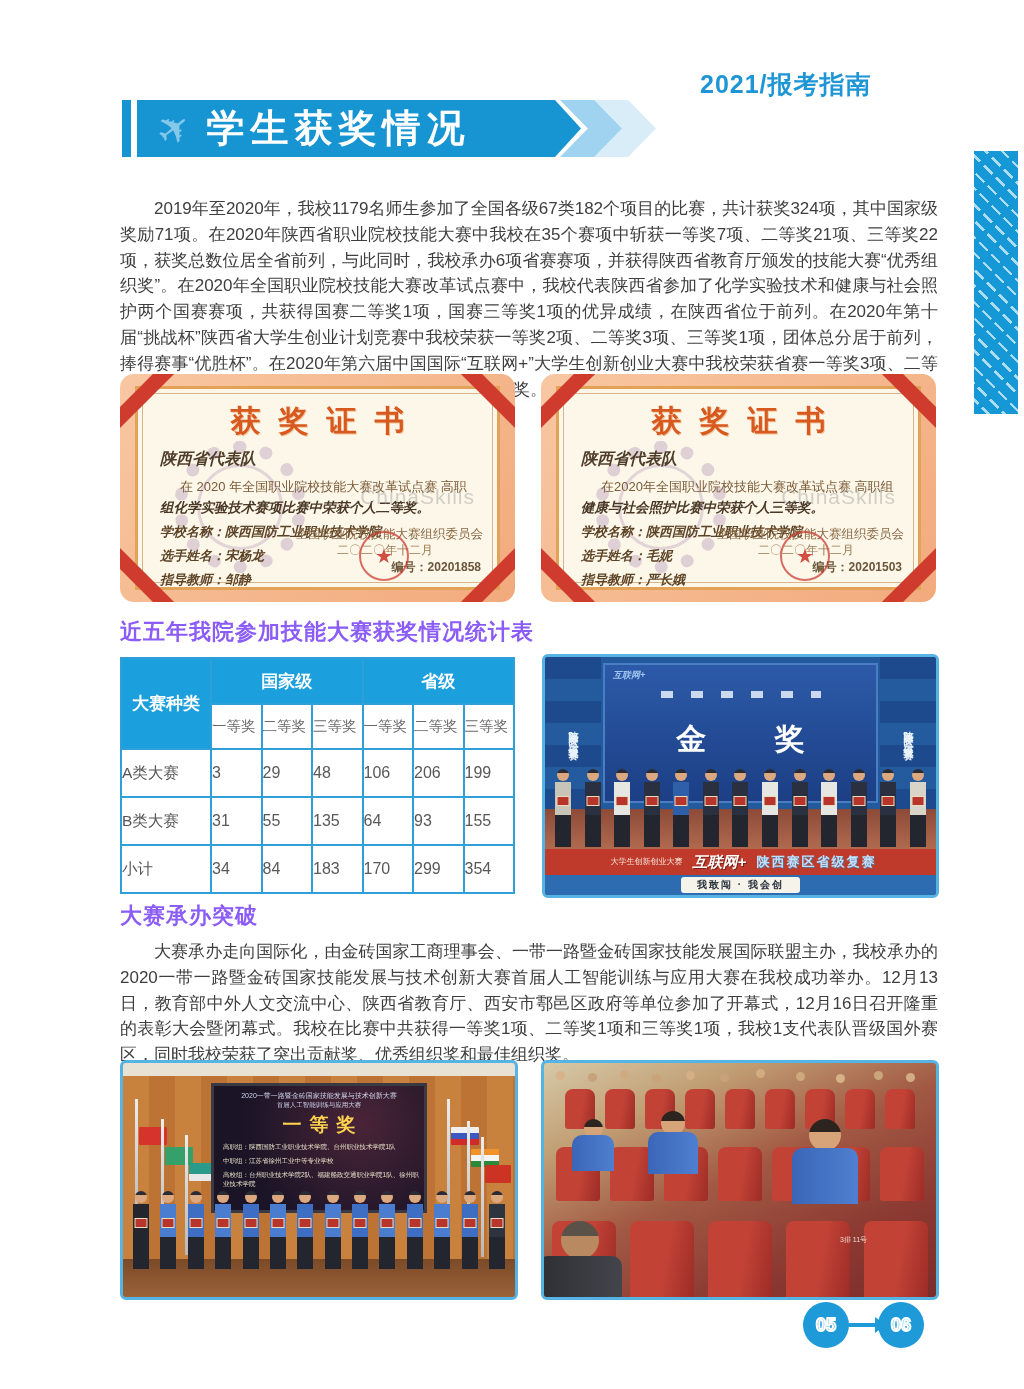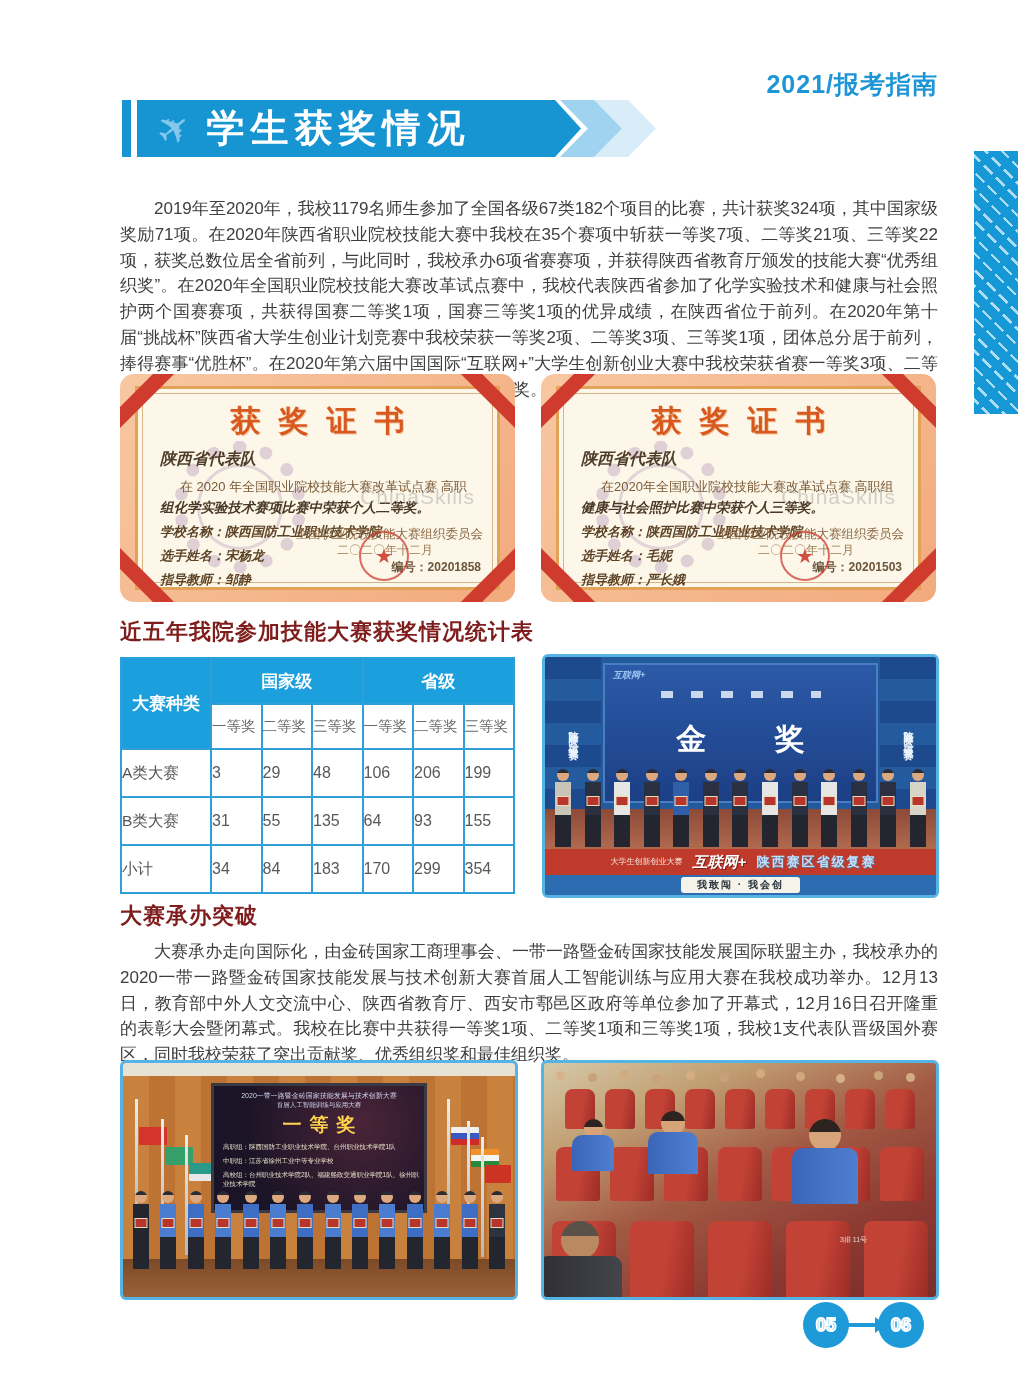--- a/index.html
+++ b/index.html
@@ -1,20 +1,20 @@
 <!DOCTYPE html>
 <html><head>
 <meta charset="utf-8">
 <style>
   html,body{margin:0;padding:0;background:#fff;}
   .page{position:relative;width:1024px;height:1389px;background:#fff;overflow:hidden;
         font-family:"Liberation Sans",sans-serif;}
 
   
-  .edition{position:absolute;left:700px;top:68px;width:238px;text-align:right;
+  .edition{position:absolute;left:700px;top:68px;width:238px;text-align:left;
            font-size:25px;font-weight:700;color:#1e96d6;letter-spacing:1px;}
 
   
   .banner-bar{position:absolute;left:122px;top:100px;width:9px;height:57px;background:#1795d3;}
   .banner-main{position:absolute;left:137px;top:100px;width:444px;height:57px;background:#1795d3;
      clip-path:polygon(0 0,calc(100% - 26px) 0,100% 50%,calc(100% - 26px) 100%,0 100%);
      z-index:3;display:flex;align-items:center;padding-left:20px;box-sizing:border-box;}
   .banner-plane{font-size:40px;line-height:1;color:#85c8ea;transform:rotate(-38deg);
      margin-right:16px;font-family:"DejaVu Sans",sans-serif;}
   .banner-title{font-size:38px;font-weight:700;color:#fff;letter-spacing:6px;white-space:nowrap;}
@@ -26,21 +26,21 @@
   
   .side-strip{position:absolute;left:974px;top:151px;width:44px;height:263px;background-color:#1697d6;
      background-image:
        repeating-linear-gradient(135deg,rgba(22,151,214,0) 0 12px,#1697d6 12px 17px),
        repeating-linear-gradient(45deg,rgba(255,255,255,0) 0 9px,rgba(187,228,247,.9) 9px 11.5px);}
 
   
   .para{position:absolute;left:120px;width:818px;font-size:17px;line-height:25.8px;color:#3e3e3e;
         text-align:justify;text-indent:2em;}
   .p1{top:196px;} .p2{top:939px;}
-  .sec-title{position:absolute;left:120px;font-size:22px;font-weight:700;color:#7f1d1d;letter-spacing:1px;}
+  .sec-title{position:absolute;left:120px;font-size:22px;font-weight:700;color:#8b5cf6;letter-spacing:1px;}
   .st1{top:617px;} .st2{top:901px;}
 
   
   .cert{position:absolute;top:374px;width:395px;height:228px;border-radius:14px;overflow:hidden;
         background:linear-gradient(135deg,#f8c7a2,#f2aa7c);}
   .cert.cl{left:120px;} .cert.cr{left:541px;}
   .ribbon{position:absolute;width:100px;height:15px;background:#cf3b2d;z-index:5;}
   .ribbon.tl{left:-30px;top:16px;transform:rotate(-45deg);}
   .ribbon.tr{right:-30px;top:16px;transform:rotate(45deg);}
   .ribbon.bl{left:-30px;bottom:16px;transform:rotate(45deg);}

